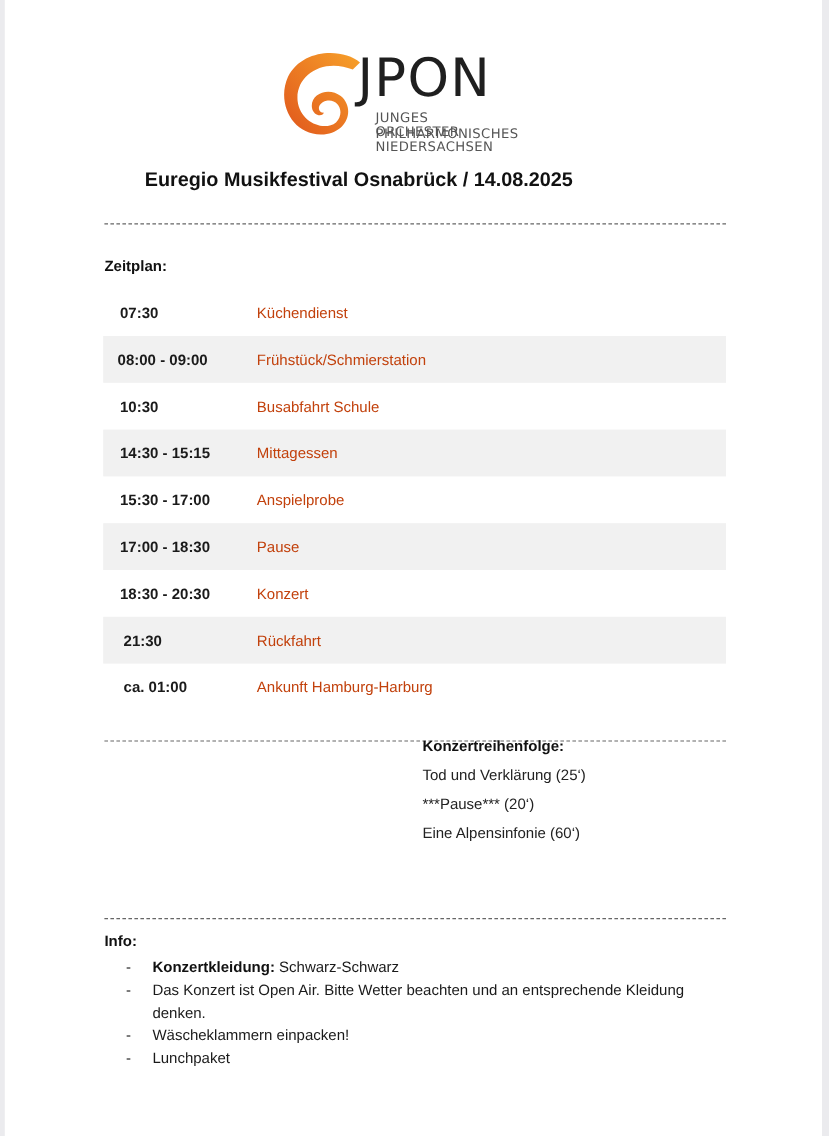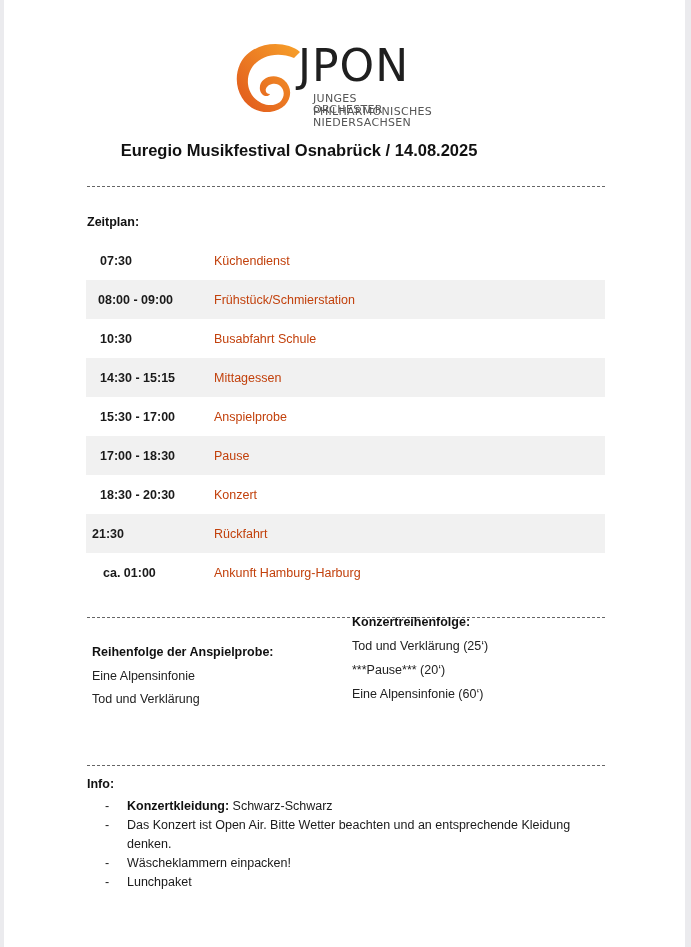--- a/index.html
+++ b/index.html
@@ -96,36 +96,31 @@
     </div>
     <div class="row alt">
       <span class="time">17:00 - 18:30</span>
       <span class="event">Pause</span>
     </div>
     <div class="row">
       <span class="time">18:30 - 20:30</span>
       <span class="event">Konzert</span>
     </div>
     <div class="row alt">
-      <span class="time" style="padding-left:6px">21:30</span>
+      <span class="time" style="padding-left:17px">21:30</span>
       <span class="event">Rückfahrt</span>
     </div>
     <div class="row">
       <span class="time" style="padding-left:17px">ca. 01:00</span>
       <span class="event">Ankunft Hamburg-Harburg</span>
     </div>
   </div>
 
   <div class="divider" style="top:617px;"></div>
 
-  <div class="col" style="left:88px; top:645px;">
-    <div class="head">Reihenfolge der Anspielprobe:</div>
-    <div class="item">Eine Alpensinfonie</div>
-    <div class="item">Tod und Verklärung</div>
-  </div>
 
   <div class="col" style="left:348px; top:615px;">
     <div class="head">Konzertreihenfolge:</div>
     <div class="item" style="margin-bottom:10px">Tod und Verklärung (25‘)</div>
     <div class="item" style="margin-bottom:10px">***Pause*** (20‘)</div>
     <div class="item">Eine Alpensinfonie (60‘)</div>
   </div>
 
   <div class="divider" style="top:765px;"></div>
 

